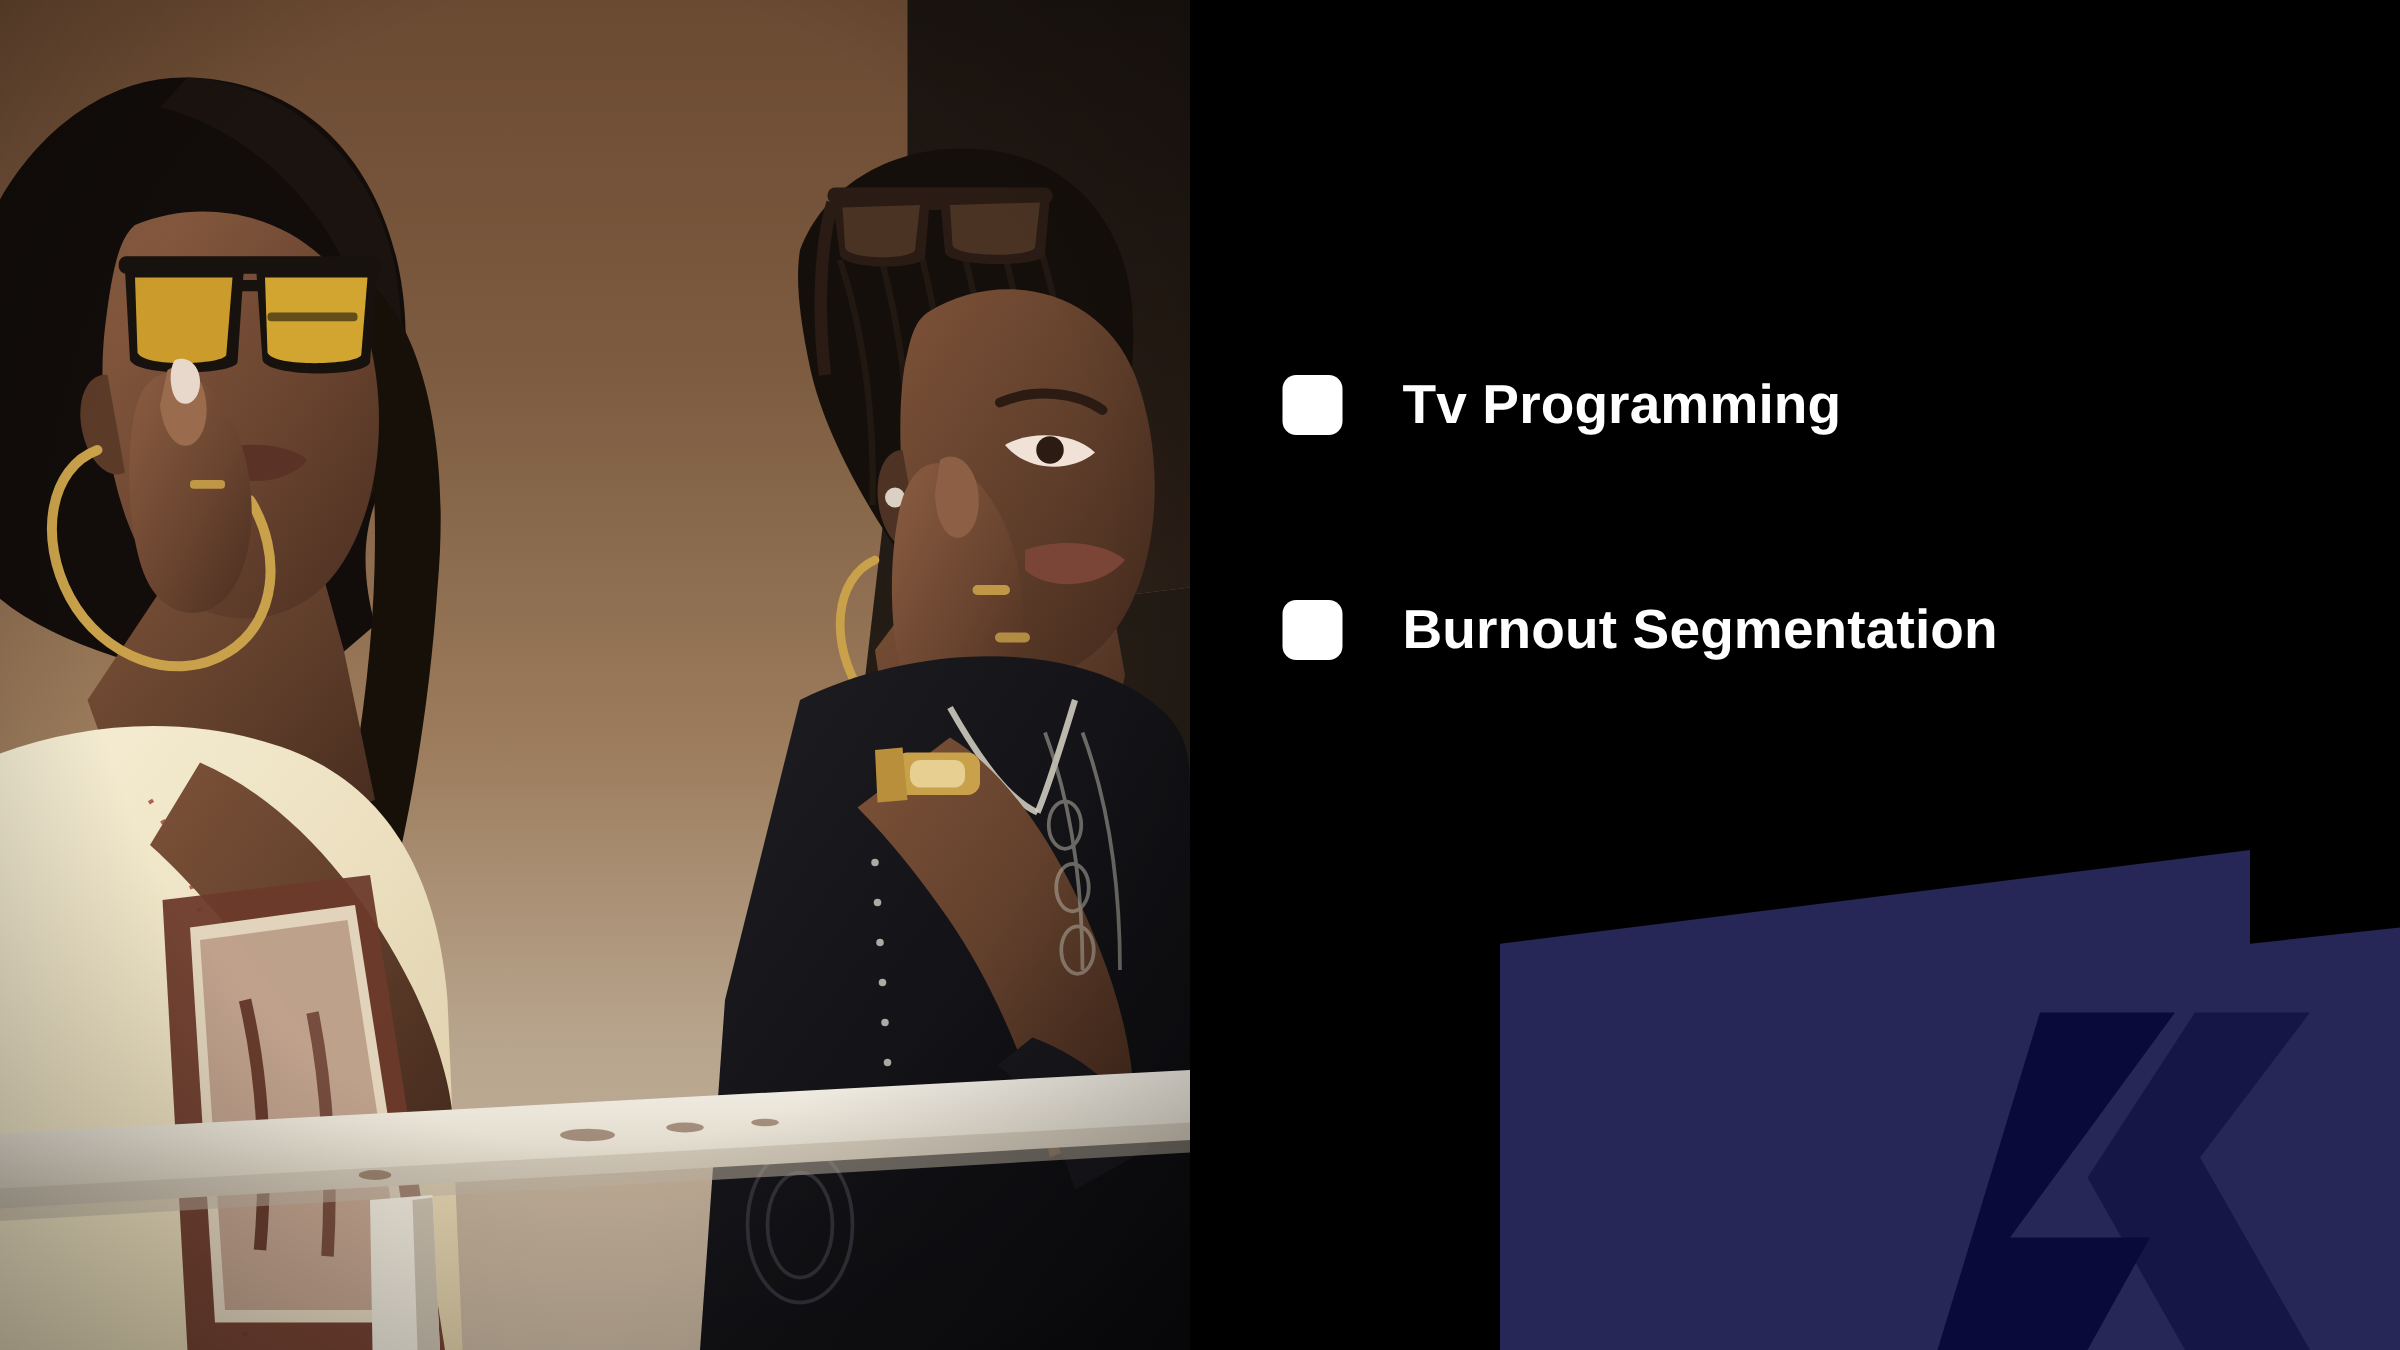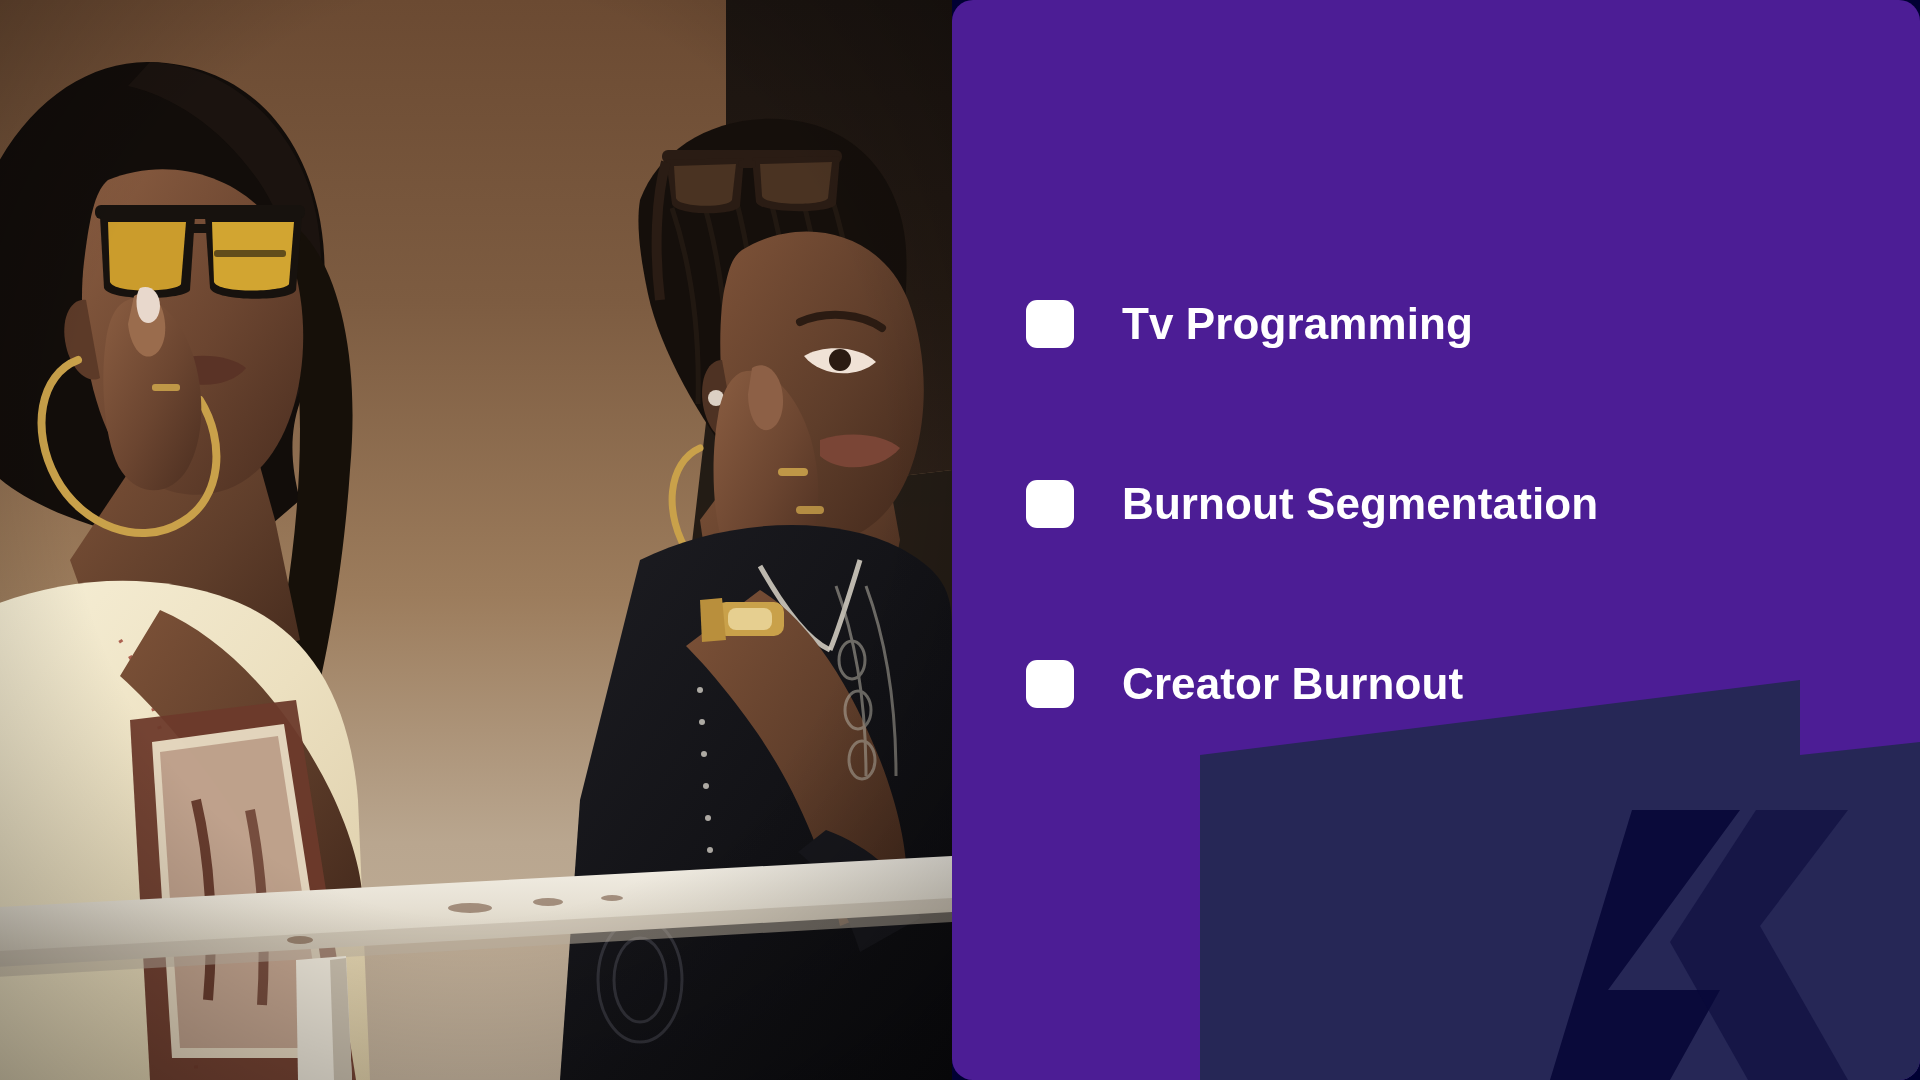--- a/index.html
+++ b/index.html
@@ -26,23 +26,22 @@
     flex:0 0 952px;
   }
 
   .photo-svg { display:block; width:952px; height:1080px; }
 
   
   .content-pane {
     position:relative;
     flex:1 1 auto;
     height:1080px;
-    background:#4c1d95;
+    background:#000000;
     overflow:hidden;
-    border-radius:21px;
   }
 
   .watermark {
     position:absolute;
     right:0; bottom:0;
     width:720px; height:420px;
     pointer-events:none;
   }
   .watermark svg { display:block; width:100%; height:100%; }
 
@@ -303,20 +302,16 @@
       <li class="bullet-item">
         <span class="bullet-marker"></span>
         <span class="bullet-label">Tv Programming</span>
       </li>
 
       <li class="bullet-item">
         <span class="bullet-marker"></span>
         <span class="bullet-label">Burnout Segmentation</span>
       </li>
 
-      <li class="bullet-item">
-        <span class="bullet-marker"></span>
-        <span class="bullet-label">Creator Burnout</span>
-      </li>
 
     </ul>
   </div>
 </div>
 
 </body></html>

